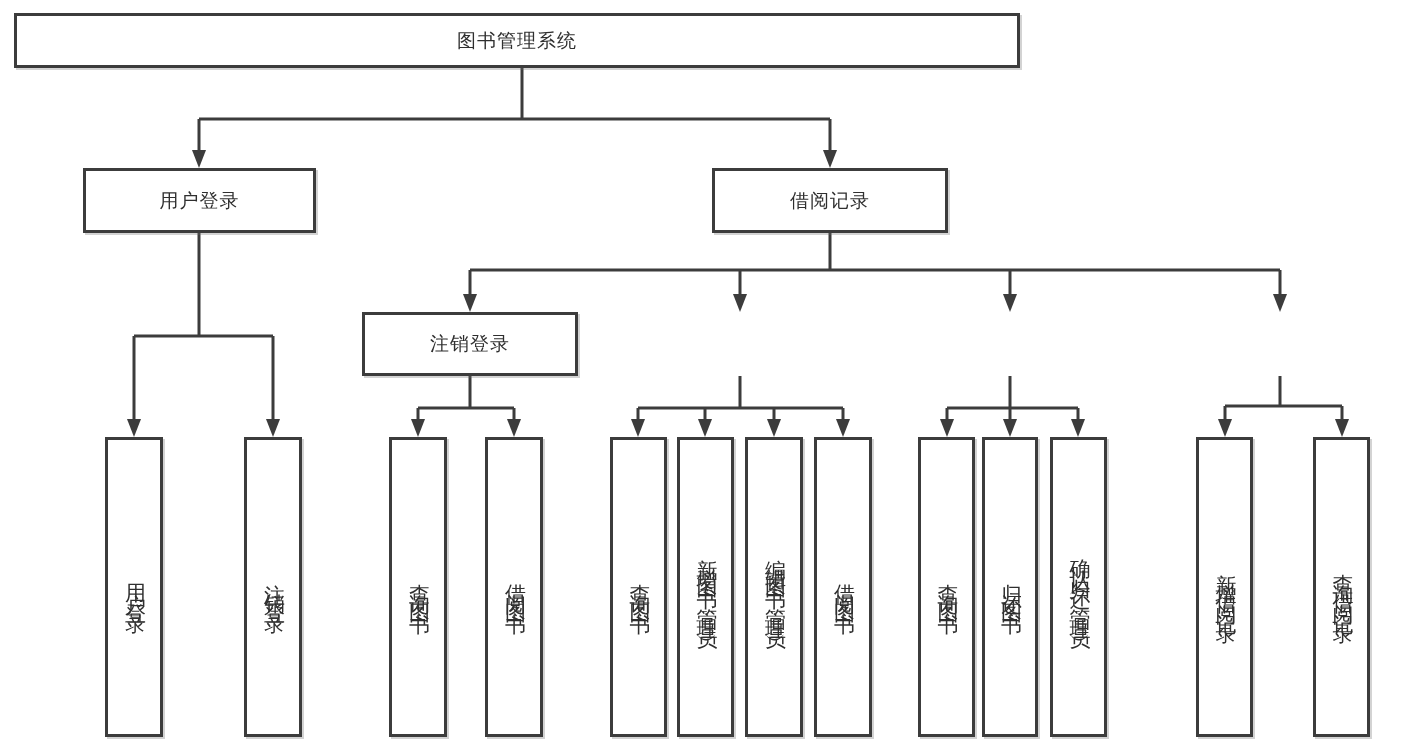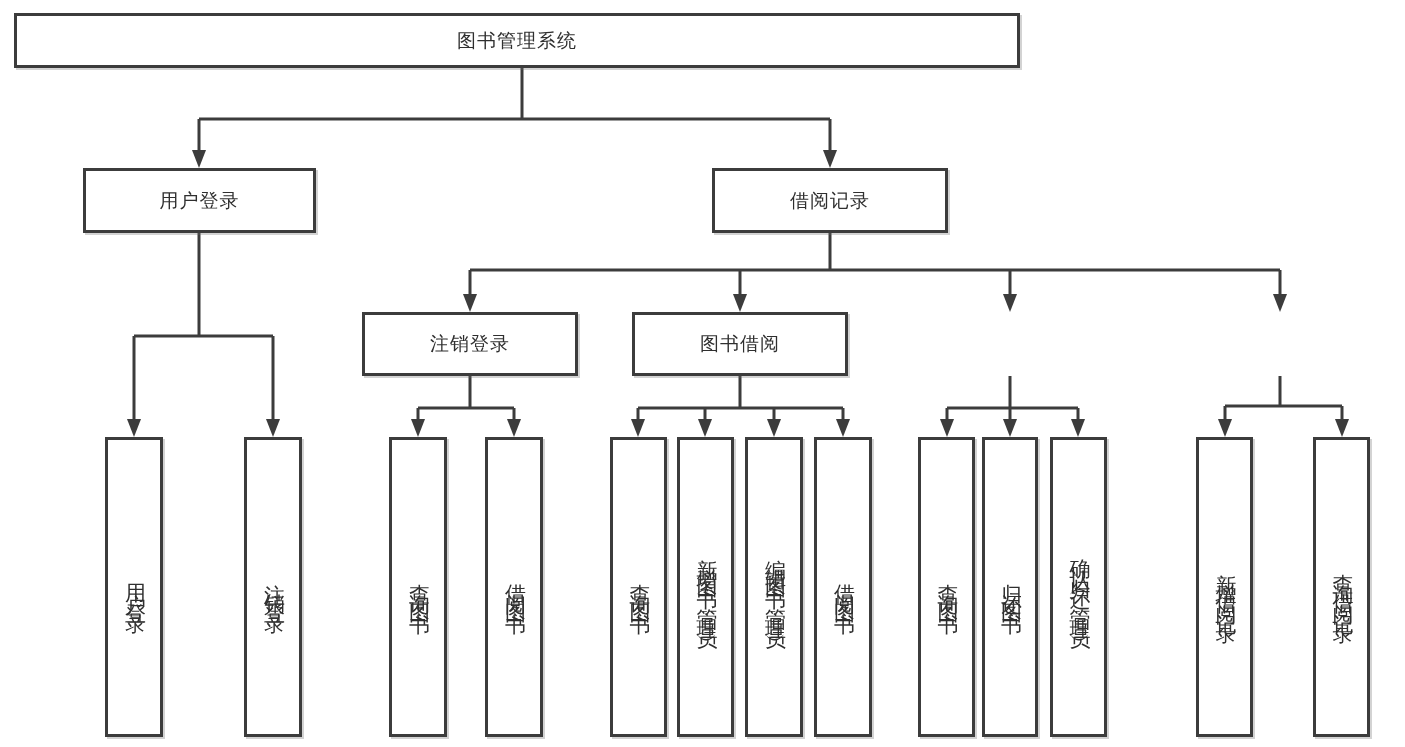--- a/index.html
+++ b/index.html
@@ -96,23 +96,20 @@
   <div class="box" style="left:83px;top:168px;width:233px;height:65px">
     <span class="hlabel">用户登录</span>
   </div>
   <div class="box" style="left:712px;top:168px;width:236px;height:65px">
     <span class="hlabel">借阅记录</span>
   </div>
 
   <div class="box" style="left:362px;top:312px;width:216px;height:64px">
     <span class="hlabel">注销登录</span>
   </div>
-  <div class="box" style="left:632px;top:312px;width:216px;height:64px">
-    <span class="hlabel">图书借阅</span>
-  </div>
 
   <div class="box" style="left:105px;top:437px;width:58px;height:300px">
     <span class="vlabel">用户登录</span>
   </div>
   <div class="box" style="left:244px;top:437px;width:58px;height:300px">
     <span class="vlabel">注销登录</span>
   </div>
 
   <div class="box" style="left:389px;top:437px;width:58px;height:300px">
     <span class="vlabel">查询图书</span>

